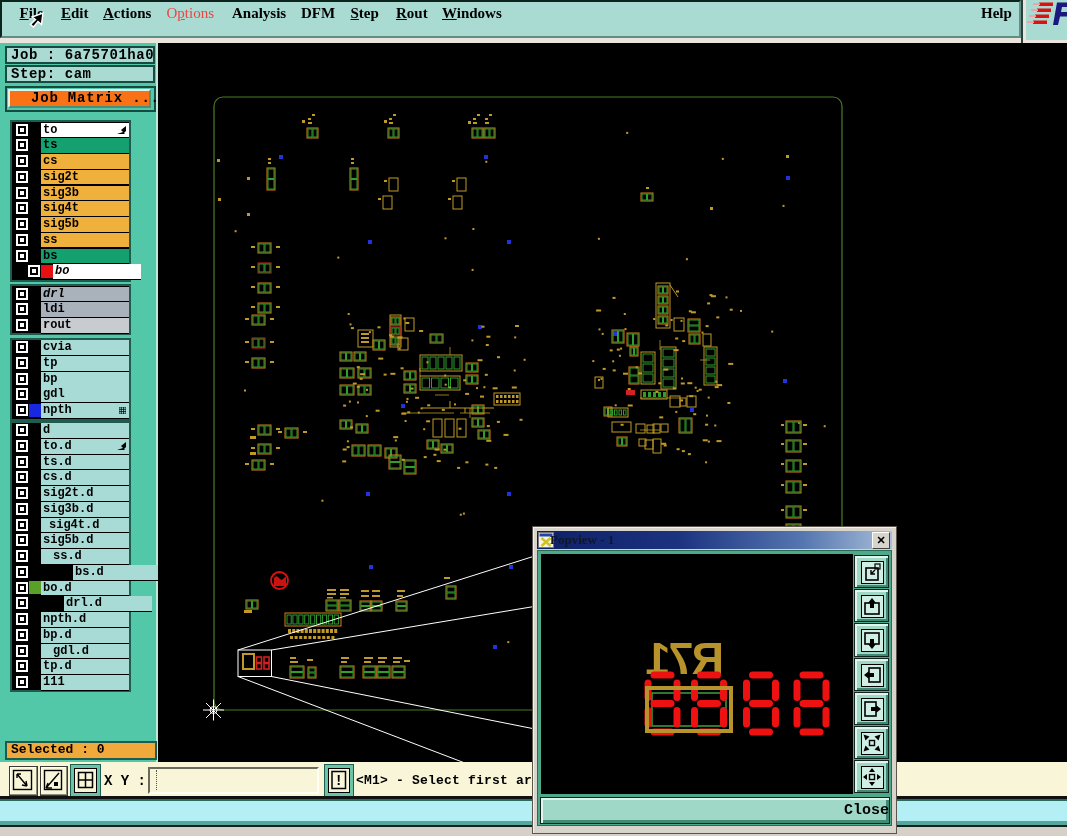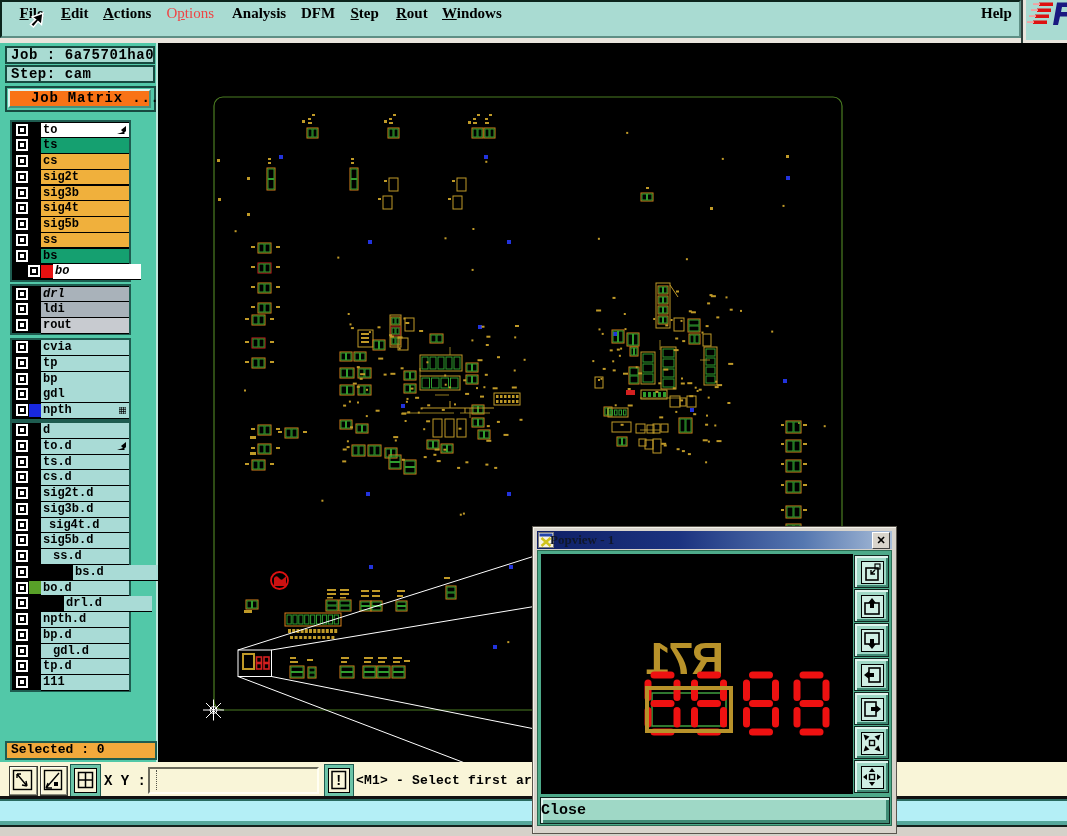--- a/index.html
+++ b/index.html
@@ -1171,14 +1171,14 @@
         </svg></div>
     </div>
 
   <div style="position:absolute;left:321px;top:233.2px;width:35px;height:33.2px;background:#9fd8c6;border:1px solid #10241e;box-shadow:inset 2px 2px 0 #dff5ee,inset -2px -2px 0 #3f8a74;box-sizing:border-box;">
       <div style="position:absolute;left:6px;top:5px;width:21px;height:21px;background:#cfeee4;border:1px solid #000;"><svg width="20" height="20" viewBox="0 0 20 20">
           <rect x="7.5" y="7.5" width="5" height="5" fill="none" stroke="#000" stroke-width="1.4"></rect>
           <path d="M10 1 l3 4 h-6 Z M10 19 l3 -4 h-6 Z M1 10 l4 -3 v6 Z M19 10 l-4 -3 v6 Z" fill="#000"></path>
         </svg></div>
     </div>
 
-  <div style="position:absolute;left:7px;top:270px;width:350px;height:27px;background:#9fd8c6;border:1px solid #10241e;box-shadow:inset 2px 2px 0 #dff5ee,inset -3px -3px 0 #3f8a74;box-sizing:border-box;text-align:left;font-family:'Liberation Mono',monospace;font-weight:bold;font-size:15px;line-height:25px;color:#000;">Close</div>
+  <div style="position:absolute;left:7px;top:270px;width:350px;height:27px;background:#9fd8c6;border:1px solid #10241e;box-shadow:inset 2px 2px 0 #dff5ee,inset -3px -3px 0 #3f8a74;box-sizing:border-box;text-align:right;font-family:'Liberation Mono',monospace;font-weight:bold;font-size:15px;line-height:25px;color:#000;">Close</div>
 </div>
 
 </body></html>

